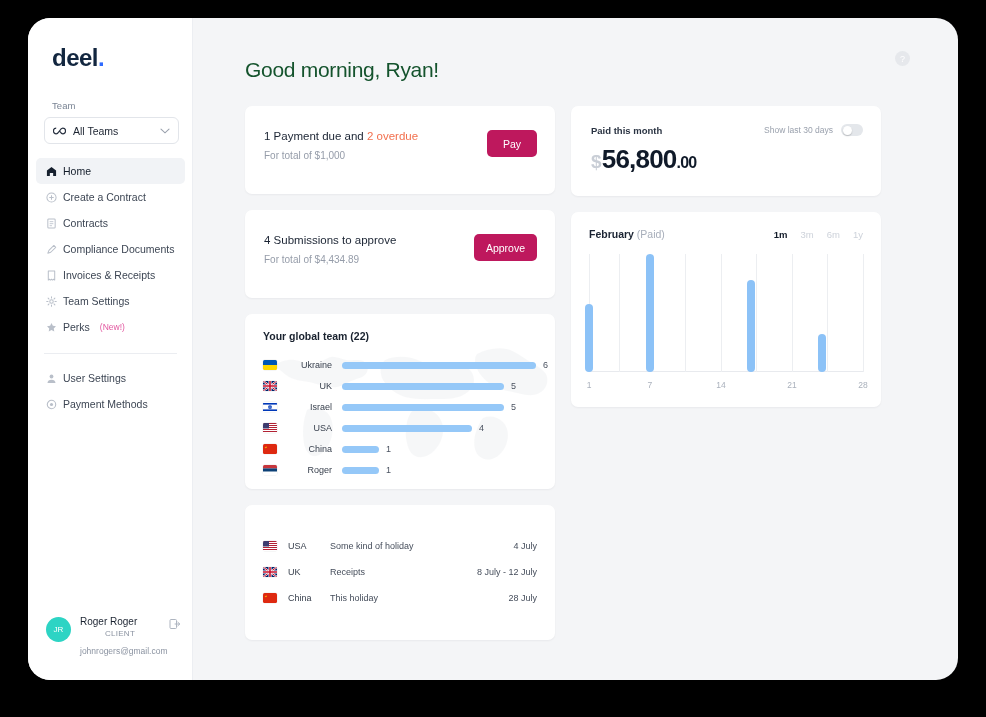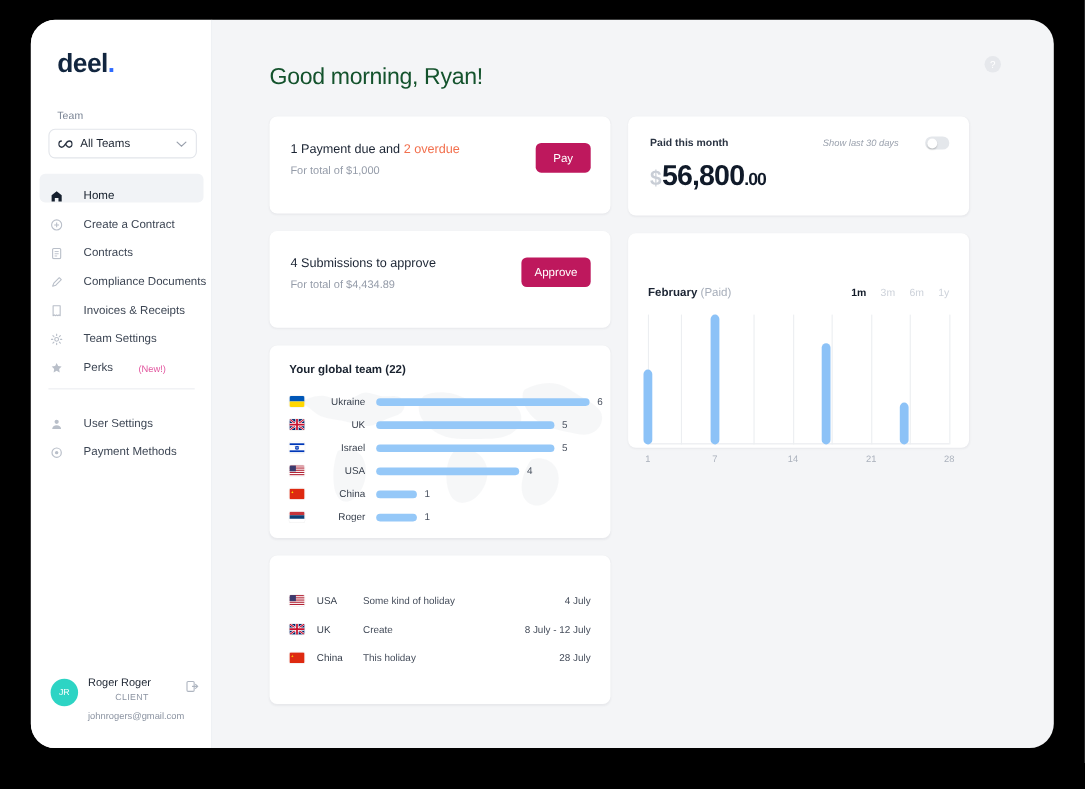--- a/index.html
+++ b/index.html
@@ -68,22 +68,22 @@
     font-size: 10.5px;
     color: #1c2431;
     flex: 1;
   }
 
   .nav-group { margin-top: 14px; }
 
   .nav-item {
     height: 26px;
     display: flex;
-    align-items: flex-end;
-    gap: 19px;
+    align-items: center;
+    gap: 6px;
     padding-left: 17px;
     margin: 0 0 0 0;
     cursor: pointer;
     position: relative;
   }
   .nav-item.active {
     background: #f1f3f6;
     border-radius: 5px;
     margin-left: 8px;
     margin-right: 8px;
@@ -213,21 +213,21 @@
     padding: 0 16px;
     height: 27px;
     margin-top: 2px;
   }
   .btn.approve { padding: 0 12px; }
 
   
   .paid-card { height: 90px; padding: 18px 18px 0 20px; }
   .paid-head { display: flex; align-items: center; justify-content: space-between; }
   .paid-label { font-size: 9.5px; color: #2a3342; font-weight: bold; }
-  .toggle-wrap { display: flex; align-items: center; gap: 24px; font-style: italic; }
+  .toggle-wrap { display: flex; align-items: center; gap: 8px; }
   .toggle-txt { font-size: 8.5px; color: #9aa1ad; }
   .toggle {
     width: 22px; height: 12px;
     border-radius: 7px;
     background: #e4e7eb;
     position: relative;
     cursor: pointer;
   }
   .toggle .knob {
     position: absolute; left: 1.5px; top: 1.5px;
@@ -243,21 +243,21 @@
     color: #101a29;
     letter-spacing: -0.8px;
     display: flex;
     align-items: baseline;
   }
   .paid-amount .cur { color: #c9ced6; font-size: 19px; margin-right: 1px; }
   .paid-amount .cents { font-size: 16px; }
 
   
   .chart-card { height: 195px; padding: 16px 18px 0 18px; }
-  .chart-head { display: flex; align-items: center; justify-content: space-between; margin-top: 32px; }
+  .chart-head { display: flex; align-items: center; justify-content: space-between; }
   .chart-title { font-size: 10.5px; color: #1b2433; font-weight: bold; }
   .chart-title .muted { color: #a7aeba; font-weight: normal; }
   .range-tabs { display: flex; gap: 13px; }
   .range-tab { font-size: 9.5px; color: #cdd2da; cursor: pointer; }
   .range-tab.active { color: #121b29; font-weight: bold; }
 
   .plot {
     position: relative;
     height: 118px;
     margin-top: 14px;
@@ -660,21 +660,21 @@
               <span class="flag">
                 <svg width="14" height="10" viewBox="0 0 14 10">
                     <rect width="14" height="10" fill="#012169"></rect>
                     <path d="M0 0l14 10M14 0L0 10" stroke="#fff" stroke-width="2"></path>
                     <path d="M0 0l14 10M14 0L0 10" stroke="#c8102e" stroke-width="1"></path>
                     <path d="M7 0v10M0 5h14" stroke="#fff" stroke-width="3"></path>
                     <path d="M7 0v10M0 5h14" stroke="#c8102e" stroke-width="1.6"></path>
                   </svg>
               </span>
               <span class="hol-ctry">UK</span>
-              <span class="hol-name">Create</span>
+              <span class="hol-name">Receipts</span>
               <span class="hol-date">8 July - 12 July</span>
             </div>
 
             <div class="holiday-row">
               <span class="flag">
                 <svg width="14" height="10" viewBox="0 0 14 10">
                     <rect width="14" height="10" fill="#de2910"></rect>
                     <path d="M3 2l.7 2.1H1.5l1.8-1.3-.7 2.1z" fill="#ffde00"></path>
                   </svg>
               </span>

